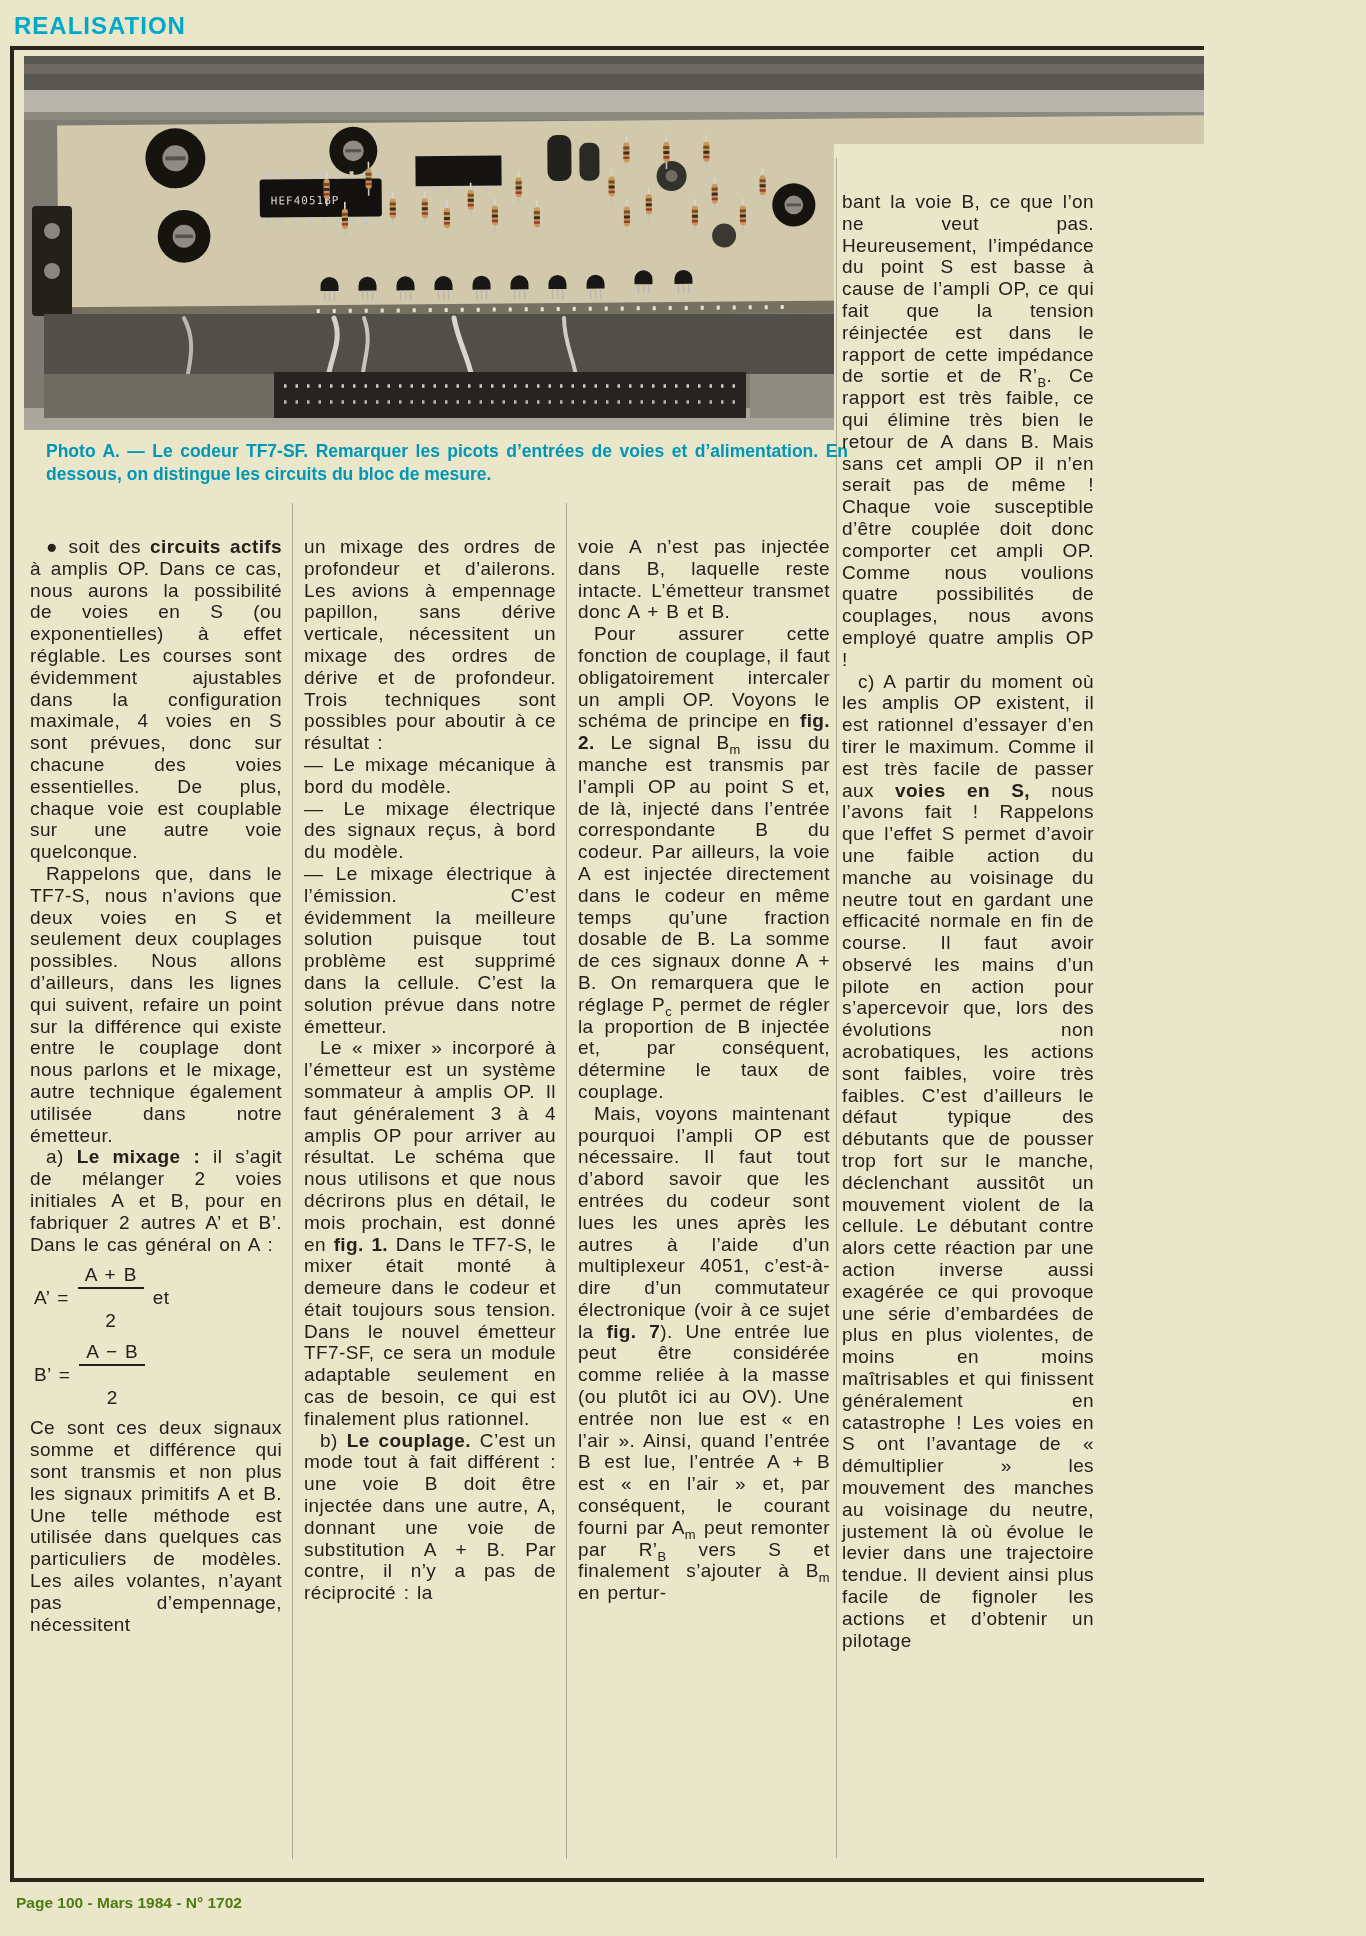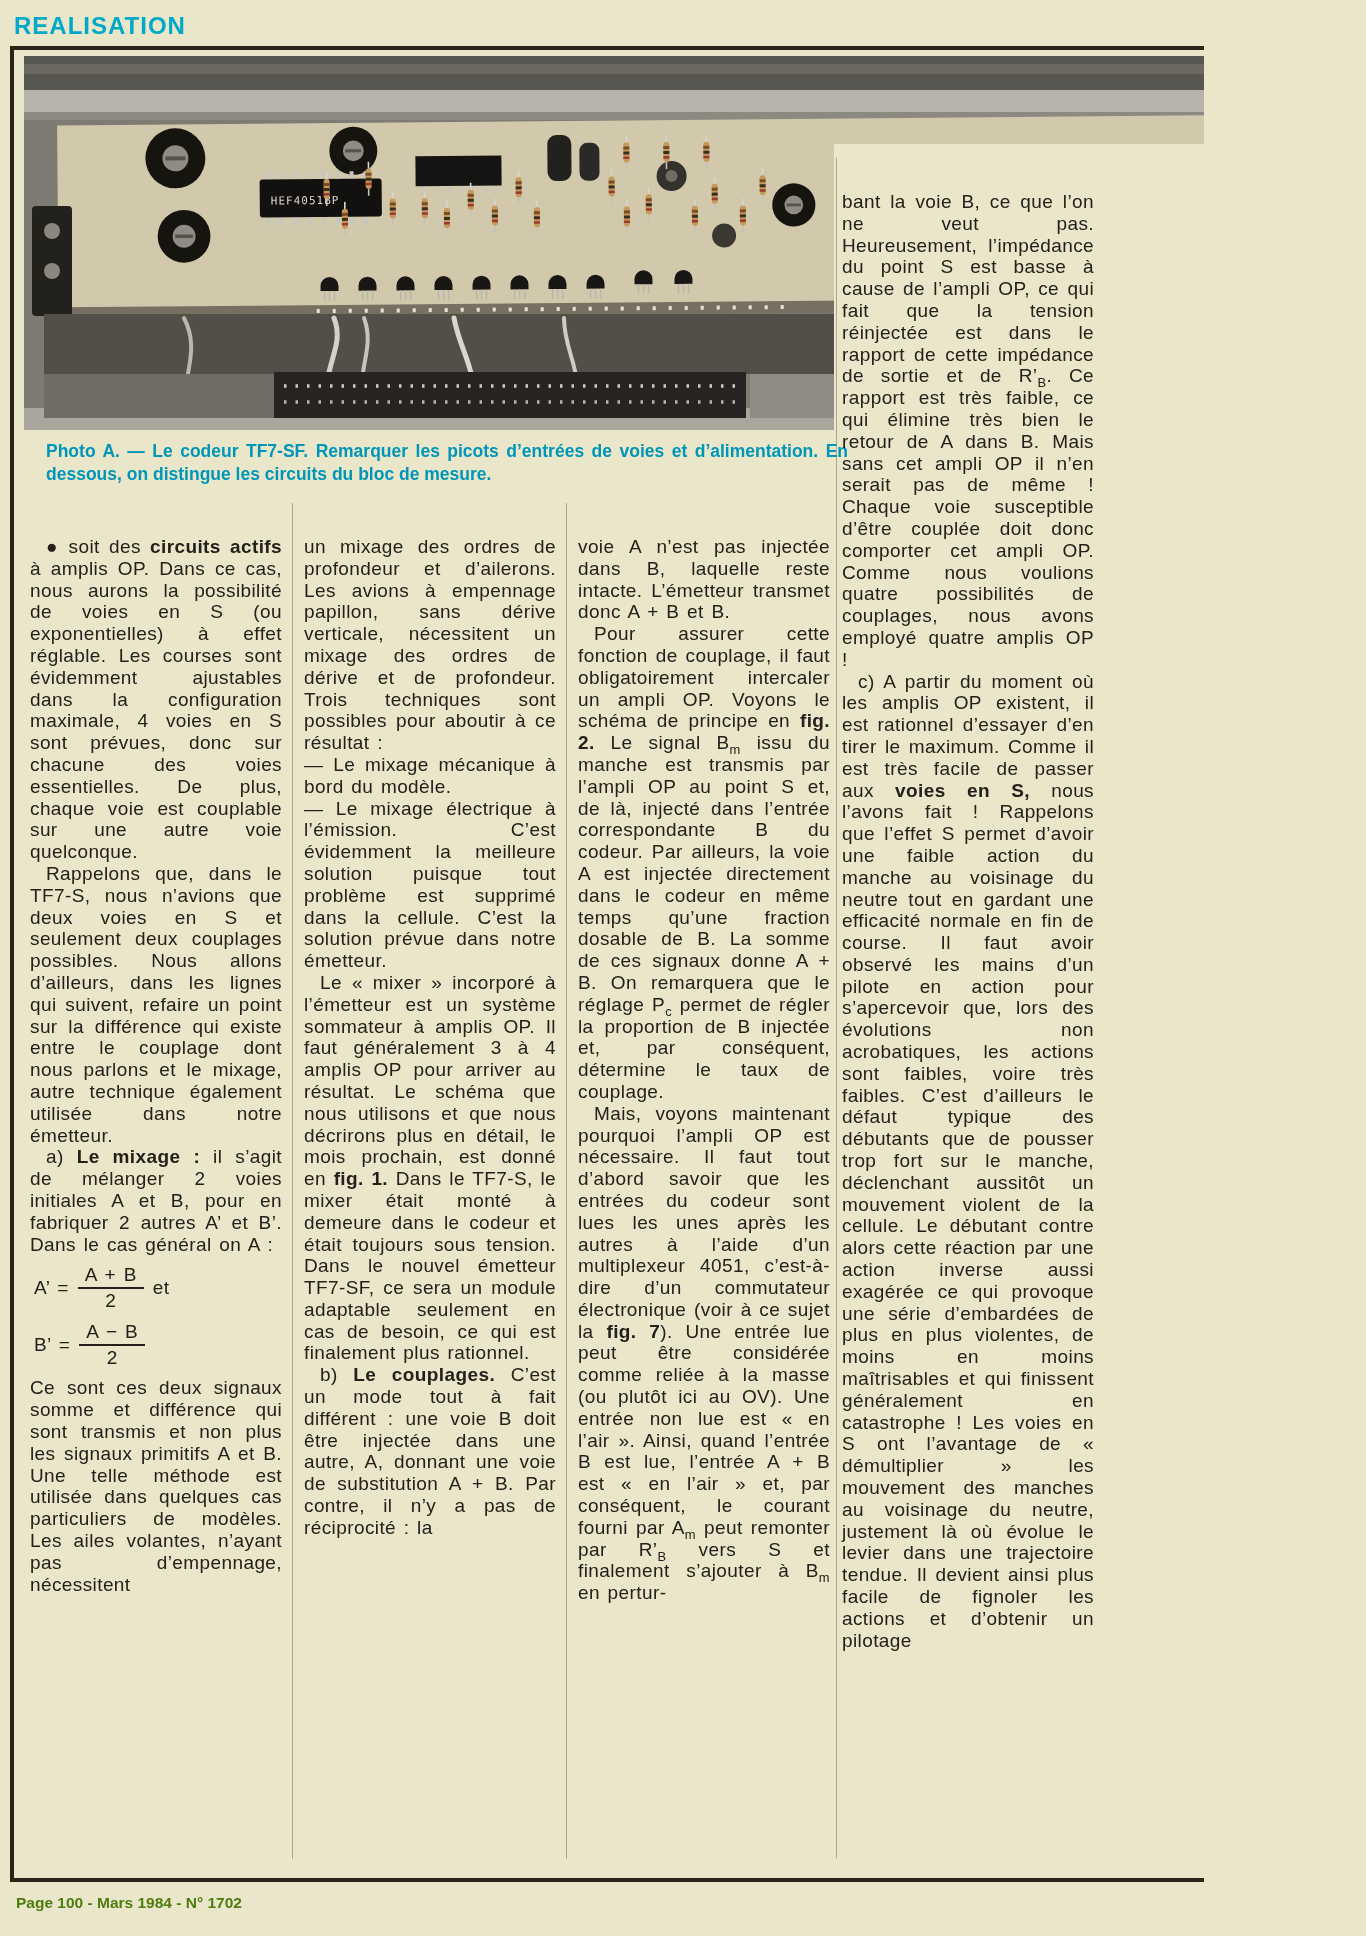--- a/index.html
+++ b/index.html
@@ -45,21 +45,21 @@
   .c1{left:16px;top:453px}
   .c2{left:290px;top:453px}
   .c3{left:564px;top:453px}
   .c4{left:828px;top:108px}
   .col p{margin:0;}
   .col p.ind{text-indent:16px;}
   .formula{
     display:flex;align-items:center;gap:9px;
     margin:9px 0 9px 4px;font-size:19px;
   }
-  .frac{display:inline-flex;flex-direction:column;text-align:center;}
+  .frac{display:inline-flex;flex-direction:column;text-align:center;gap:20px;}
   .frac .num{border-bottom:2px solid #24201a;padding:0 7px 1px;}
   .frac .den{padding-top:1px;}
   .vrule{position:absolute;width:1px;background:rgba(42,36,26,0.32);}
   .r1{left:278px;top:453px;height:1356px;}
   .r2{left:552px;top:453px;height:1356px;}
   .r3{left:822px;top:108px;height:1700px;}
   .footer{
     position:absolute;left:16px;top:1894px;
     font-size:15.5px;font-weight:bold;color:#4d7c0f;
   }
@@ -214,23 +214,24 @@
             <span class="frac">
               <span class="num">A − B</span>
               <span class="den">2</span>
             </span>
           </div>
           <p>Ce sont ces deux signaux somme et différence qui sont transmis et non plus les signaux primitifs A et B. Une telle méthode est utilisée dans quelques cas particuliers de modèles. Les ailes volantes, n’ayant pas d’empennage, nécessitent</p>
         </div>
         <div class="col c2">
           <p>un mixage des ordres de profondeur et d’ailerons. Les avions à empennage papillon, sans dérive verticale, nécessitent un mixage des ordres de dérive et de profondeur. Trois techniques sont possibles pour aboutir à ce résultat :</p>
           <p>— Le mixage mécanique à bord du modèle.</p>
+          <p>— Le mixage électrique des signaux reçus, à bord du modèle.</p>
           <p>— Le mixage électrique à l’émission. C’est évidemment la meilleure solution puisque tout problème est supprimé dans la cellule. C’est la solution prévue dans notre émetteur.</p>
           <p class="ind">Le « mixer » incorporé à l’émetteur est un système sommateur à amplis OP. Il faut généralement 3 à 4 amplis OP pour arriver au résultat. Le schéma que nous utilisons et que nous décrirons plus en détail, le mois prochain, est donné en <b>fig. 1.</b> Dans le TF7-S, le mixer était monté à demeure dans le codeur et était toujours sous tension. Dans le nouvel émetteur TF7-SF, ce sera un module adaptable seulement en cas de besoin, ce qui est finalement plus rationnel.</p>
-          <p class="ind">b) <b>Le couplages.</b> C’est un mode tout à fait différent : une voie B doit être injectée dans une autre, A, donnant une voie de substitution A + B. Par contre, il n’y a pas de réciprocité : la</p>
+          <p class="ind">b) <b>Le couplage.</b> C’est un mode tout à fait différent : une voie B doit être injectée dans une autre, A, donnant une voie de substitution A + B. Par contre, il n’y a pas de réciprocité : la</p>
         </div>
         <div class="col c3">
           <p>voie A n’est pas injectée dans B, laquelle reste intacte. L’émetteur transmet donc A + B et B.</p>
           <p class="ind">Pour assurer cette fonction de couplage, il faut obligatoirement intercaler un ampli OP. Voyons le schéma de principe en <b>fig. 2.</b> Le signal B<sub>m</sub> issu du manche est transmis par l’ampli OP au point S et, de là, injecté dans l’entrée correspondante B du codeur. Par ailleurs, la voie A est injectée directement dans le codeur en même temps qu’une fraction dosable de B. La somme de ces signaux donne A + B. On remarquera que le réglage P<sub>c</sub> permet de régler la proportion de B injectée et, par conséquent, détermine le taux de couplage.</p>
           <p class="ind">Mais, voyons maintenant pourquoi l’ampli OP est nécessaire. Il faut tout d’abord savoir que les entrées du codeur sont lues les unes après les autres à l’aide d’un multiplexeur 4051, c’est-à-dire d’un commutateur électronique (voir à ce sujet la <b>fig. 7</b>). Une entrée lue peut être considérée comme reliée à la masse (ou plutôt ici au OV). Une entrée non lue est « en l’air ». Ainsi, quand l’entrée B est lue, l’entrée A + B est « en l’air » et, par conséquent, le courant fourni par A<sub>m</sub> peut remonter par R’<sub>B</sub> vers S et finalement s’ajouter à B<sub>m</sub> en pertur-</p>
         </div>
         <div class="col c4">
           <p>bant la voie B, ce que l’on ne veut pas. Heureusement, l’impédance du point S est basse à cause de l’ampli OP, ce qui fait que la tension réinjectée est dans le rapport de cette impédance de sortie et de R’<sub>B</sub>. Ce rapport est très faible, ce qui élimine très bien le retour de A dans B. Mais sans cet ampli OP il n’en serait pas de même ! Chaque voie susceptible d’être couplée doit donc comporter cet ampli OP. Comme nous voulions quatre possibilités de couplages, nous avons employé quatre amplis OP !</p>
           <p class="ind">c) A partir du moment où les amplis OP existent, il est rationnel d’essayer d’en tirer le maximum. Comme il est très facile de passer aux <b>voies en S,</b> nous l’avons fait ! Rappelons que l’effet S permet d’avoir une faible action du manche au voisinage du neutre tout en gardant une efficacité normale en fin de course. Il faut avoir observé les mains d’un pilote en action pour s’apercevoir que, lors des évolutions non acrobatiques, les actions sont faibles, voire très faibles. C’est d’ailleurs le défaut typique des débutants que de pousser trop fort sur le manche, déclenchant aussitôt un mouvement violent de la cellule. Le débutant contre alors cette réaction par une action inverse aussi exagérée ce qui provoque une série d’embardées de plus en plus violentes, de moins en moins maîtrisables et qui finissent généralement en catastrophe ! Les voies en S ont l’avantage de « démultiplier » les mouvement des manches au voisinage du neutre, justement là où évolue le levier dans une trajectoire tendue. Il devient ainsi plus facile de fignoler les actions et d’obtenir un pilotage</p>
         </div>

